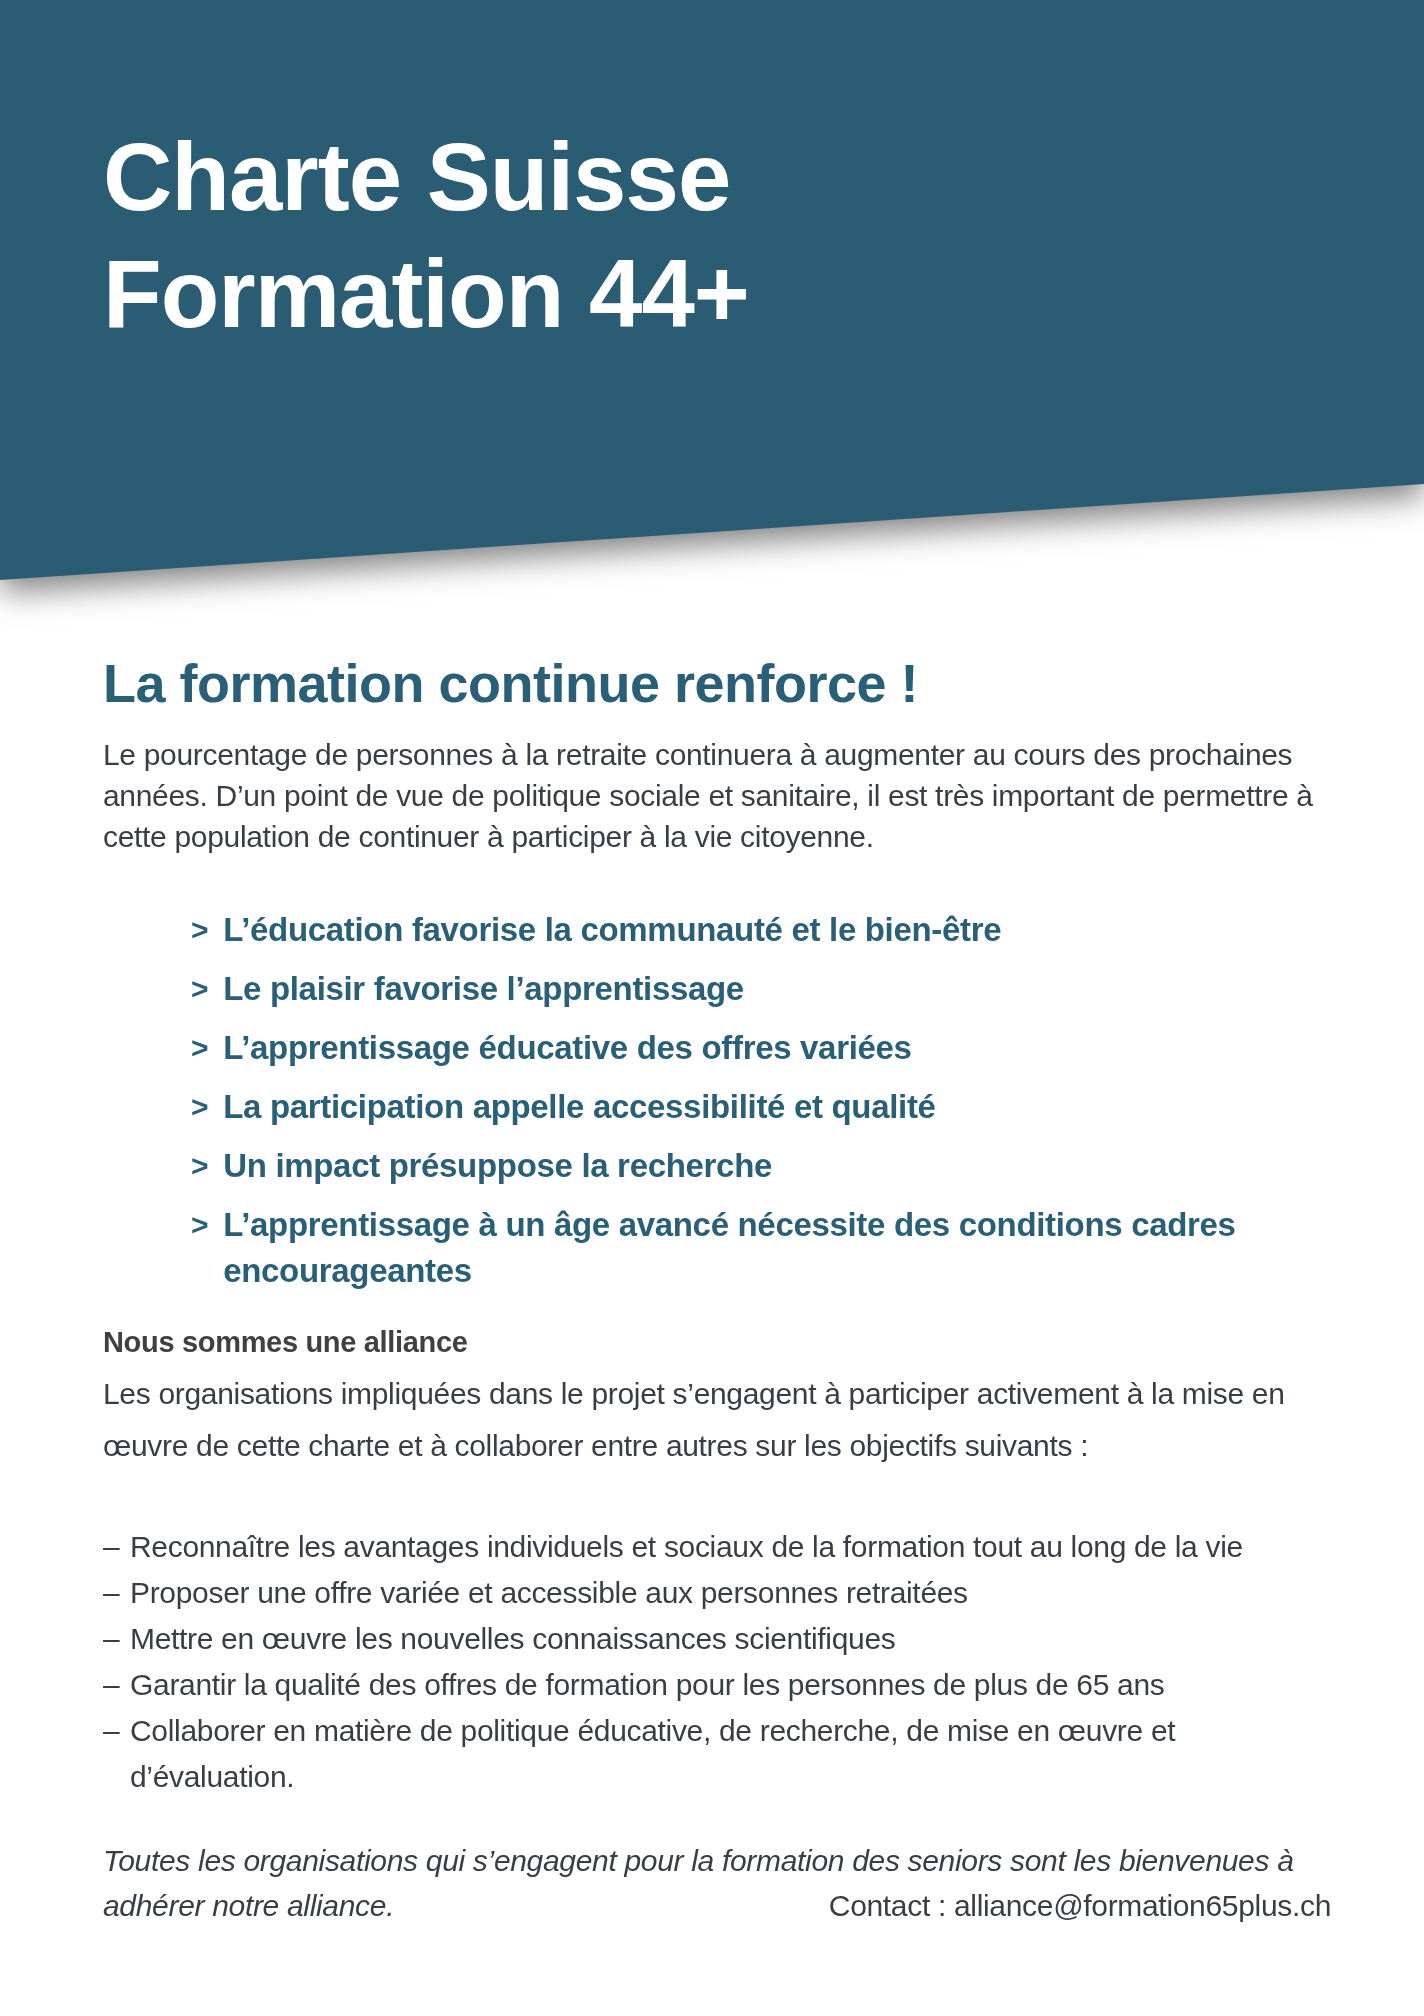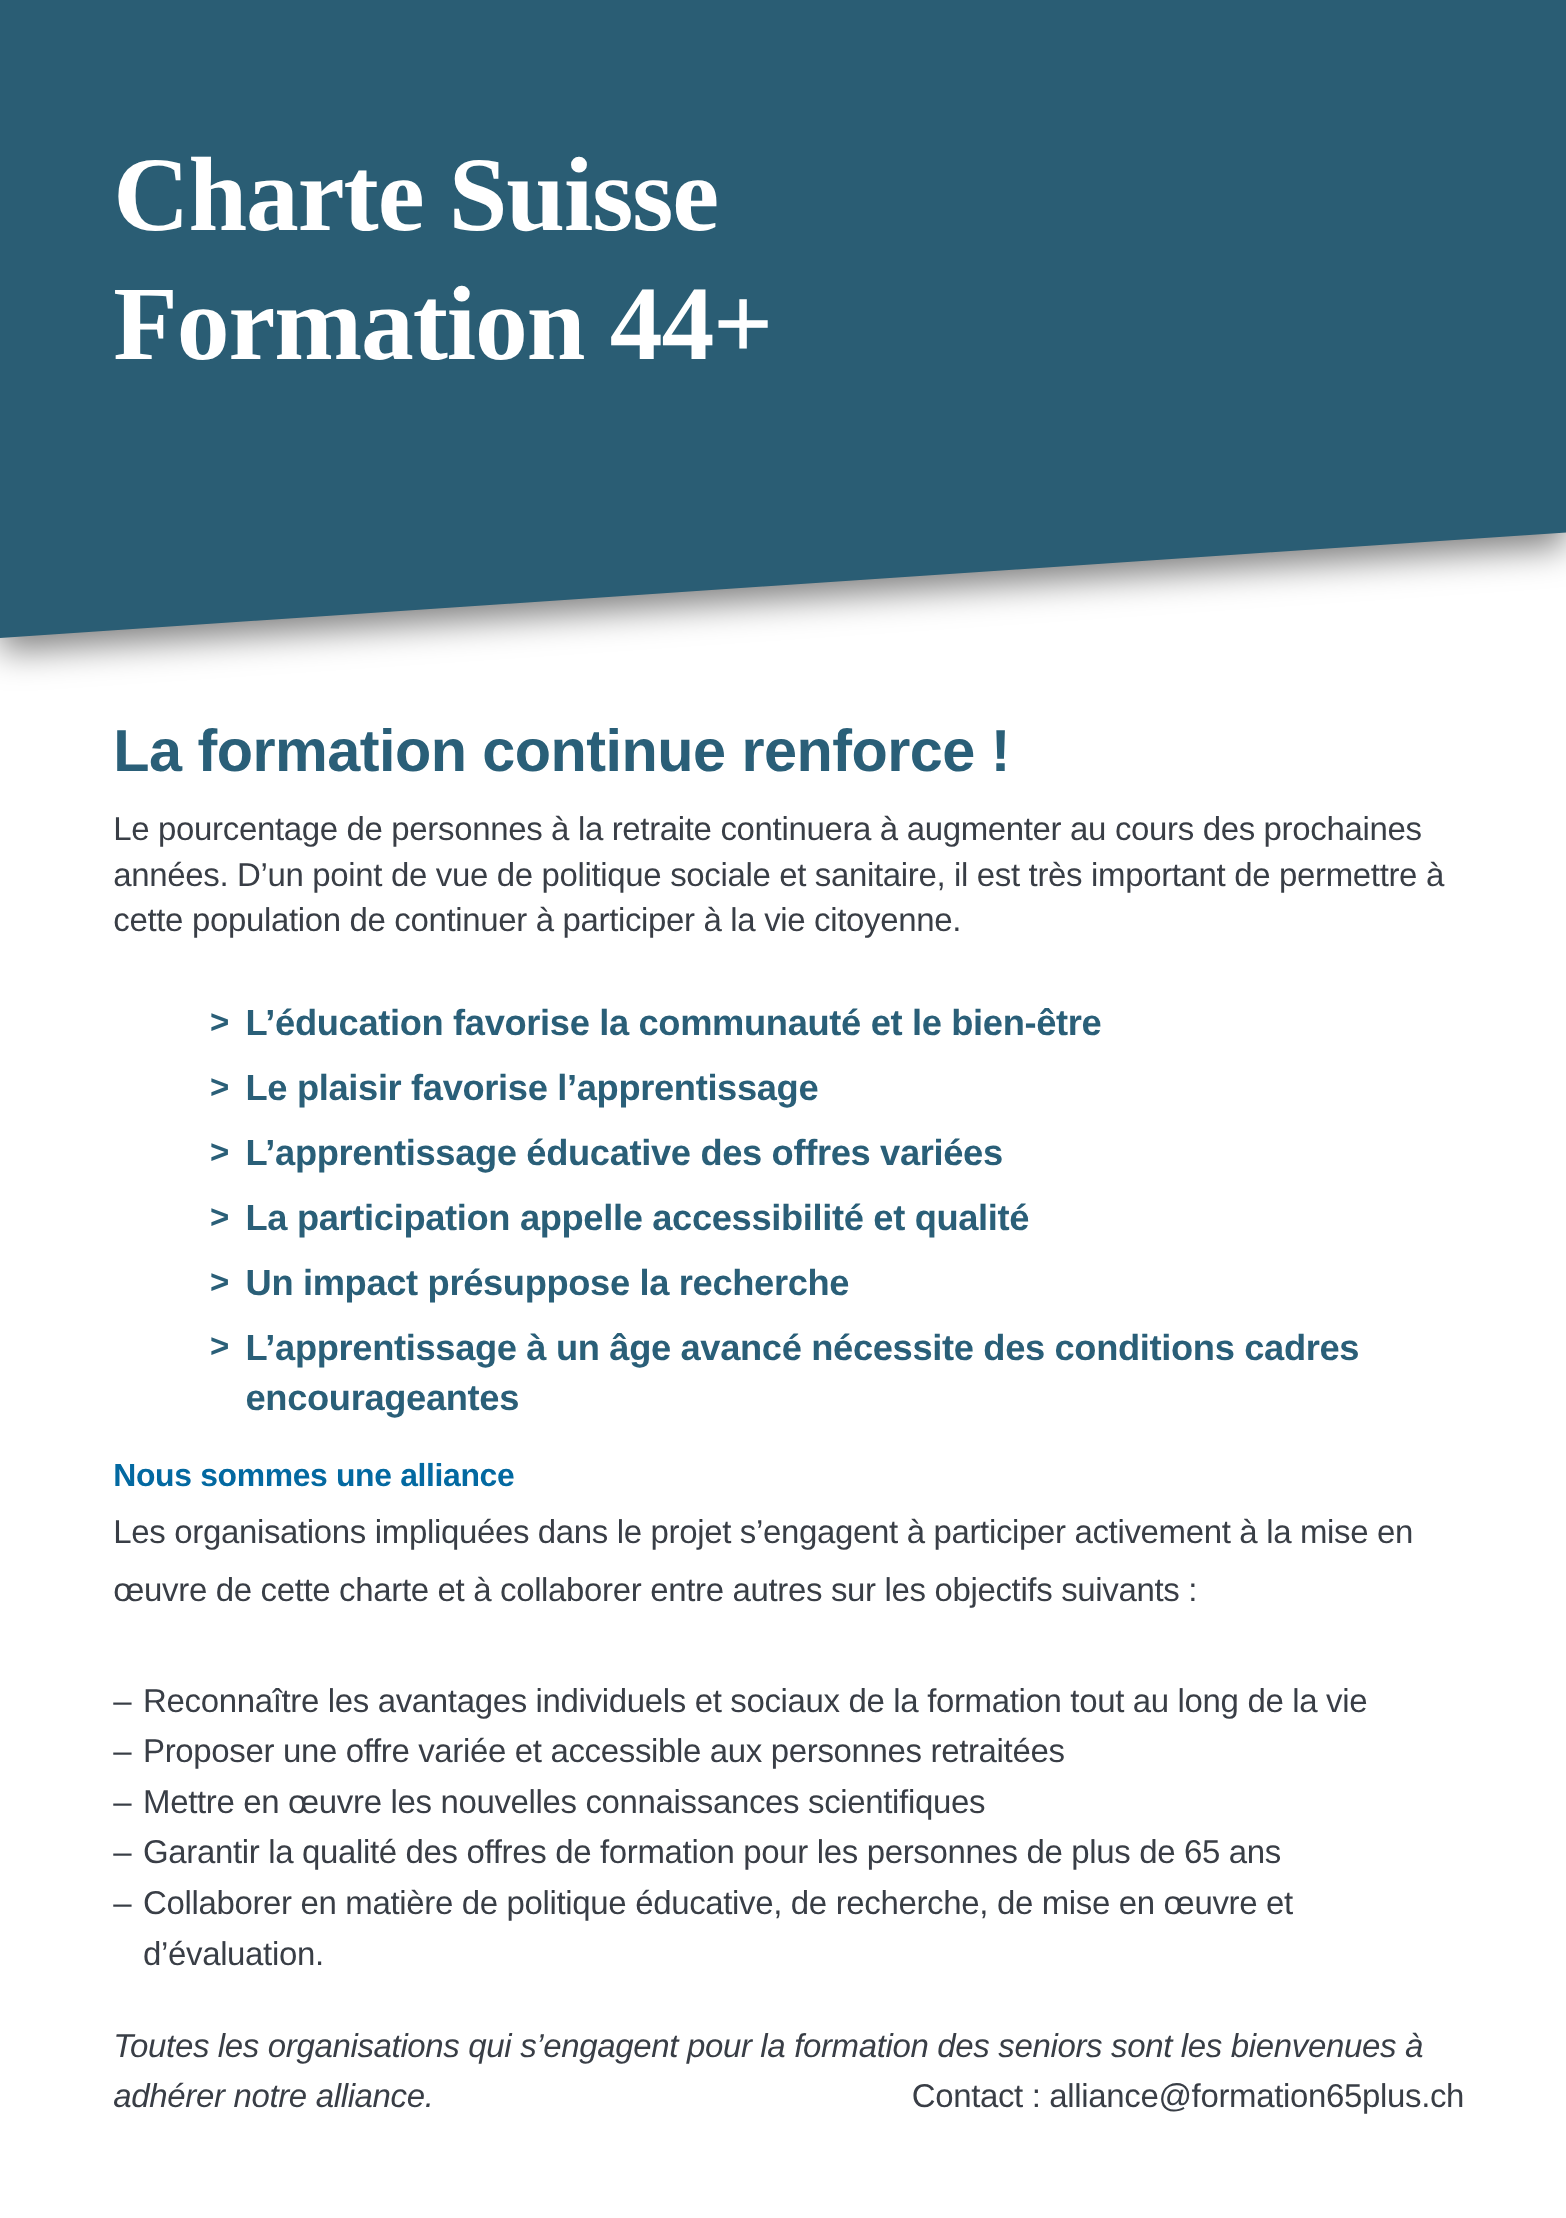--- a/index.html
+++ b/index.html
@@ -11,21 +11,20 @@
     width: 1424px;
     height: 2016px;
     overflow: hidden;
     font-family: "Liberation Sans", sans-serif;
     color: #393e46;
     letter-spacing: -0.02em;
   }
   
   .banner-shadow {
     filter: drop-shadow(0 12px 16px rgba(0,0,0,0.50));
-    font-family: Liberation Serif, serif;
   }
   .banner {
     width: 1424px;
     height: 580px;
     background: #2a5d74;
     clip-path: polygon(0 0, 1424px 0, 1424px 484px, 0 580px);
   }
   .banner h1 {
     margin: 0;
     padding: 118px 0 0 103px;
@@ -71,21 +70,21 @@
   }
   ul.bullets li .marker {
     flex: 0 0 auto;
     font-size: 30px;
   }
   h3.alliance-heading {
     margin: 30px 0 0 0;
     font-size: 29px;
     line-height: 36px;
     font-weight: bold;
-    color: #0369a1;
+    color: #404040;
   }
   p.alliance-intro {
     margin: 8px 0 0 0;
     font-size: 30px;
     line-height: 52px;
   }
   ul.objectives {
     list-style: none;
     margin: 52px 0 0 0;
     padding: 0;

